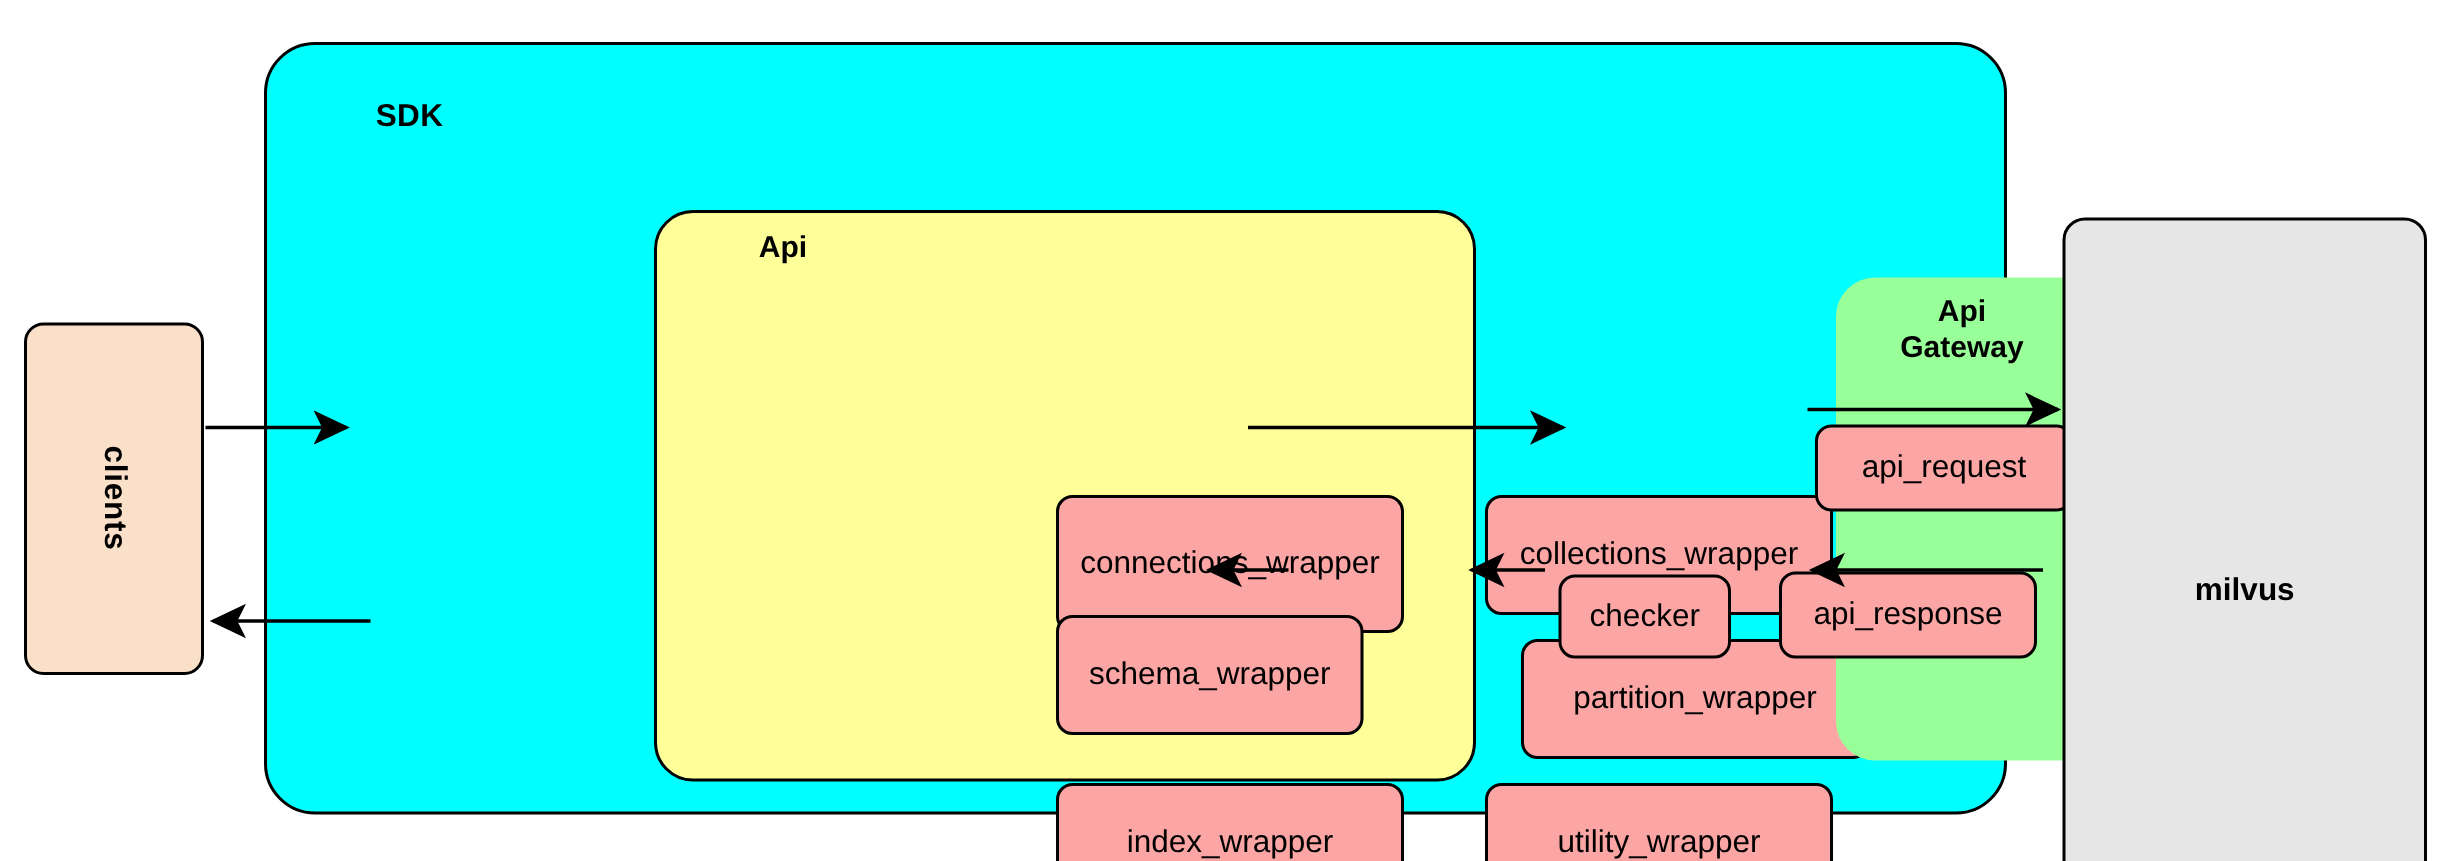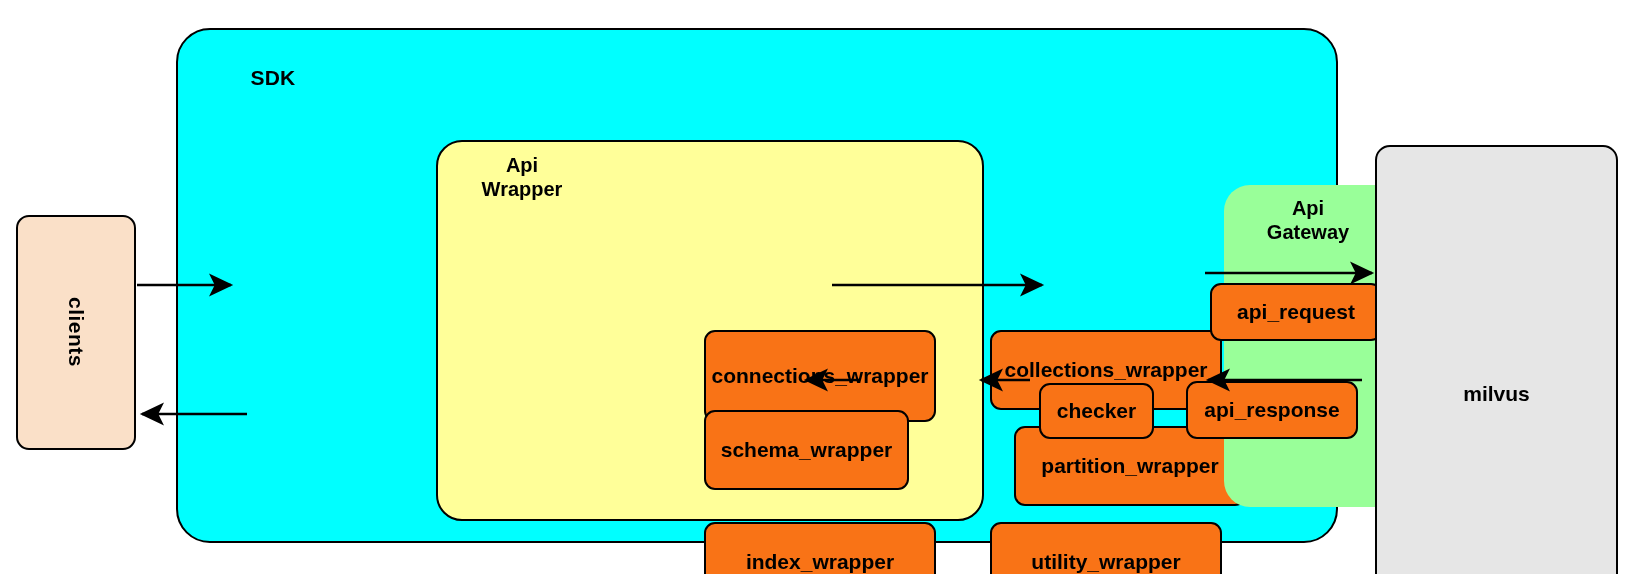--- a/index.html
+++ b/index.html
@@ -88,24 +88,24 @@
     top: 12px;
     width: 168px;
     text-align: center;
     font-size: 20px;
     font-weight: bold;
     line-height: 1.18;
   }
 
   
   .leaf {
-    background: #f97316;
+    background: #fca5a5;
     border-radius: 11px;
     font-size: 21px;
-    font-weight: bold;
+    font-weight: normal;
     justify-content: center;
   }
 
   
   #box-connections-wrapper { left: 266px; top: 188px;  width: 232px; height: 92px; }
   #box-schema-wrapper      { left: 266px; top: 268px;  width: 205px; height: 80px; }
   #box-index-wrapper       { left: 266px; top: 380px;  width: 232px; height: 80px; }
   #box-collections-wrapper { left: 552px; top: 188px;  width: 232px; height: 80px; }
   #box-partition-wrapper   { left: 576px; top: 284px;  width: 232px; height: 80px; }
   #box-utility-wrapper     { left: 552px; top: 380px;  width: 232px; height: 80px; }
@@ -160,21 +160,20 @@
 <body>
 
 <div id="canvas">
 
   <div class="box" id="sdk-container">
     <div id="sdk-title">SDK</div>
 
     <div class="box" id="api-wrapper-container">
       <div id="api-wrapper-title">
         <div>Api</div>
-        <div>Wrapper</div>
       </div>
 
       <div class="box leaf" id="box-connections-wrapper">
         <span>connections_wrapper</span>
       </div>
       <div class="box leaf" id="box-collections-wrapper">
         <span>collections_wrapper</span>
       </div>
       <div class="box leaf" id="box-schema-wrapper">
         <span>schema_wrapper</span>

